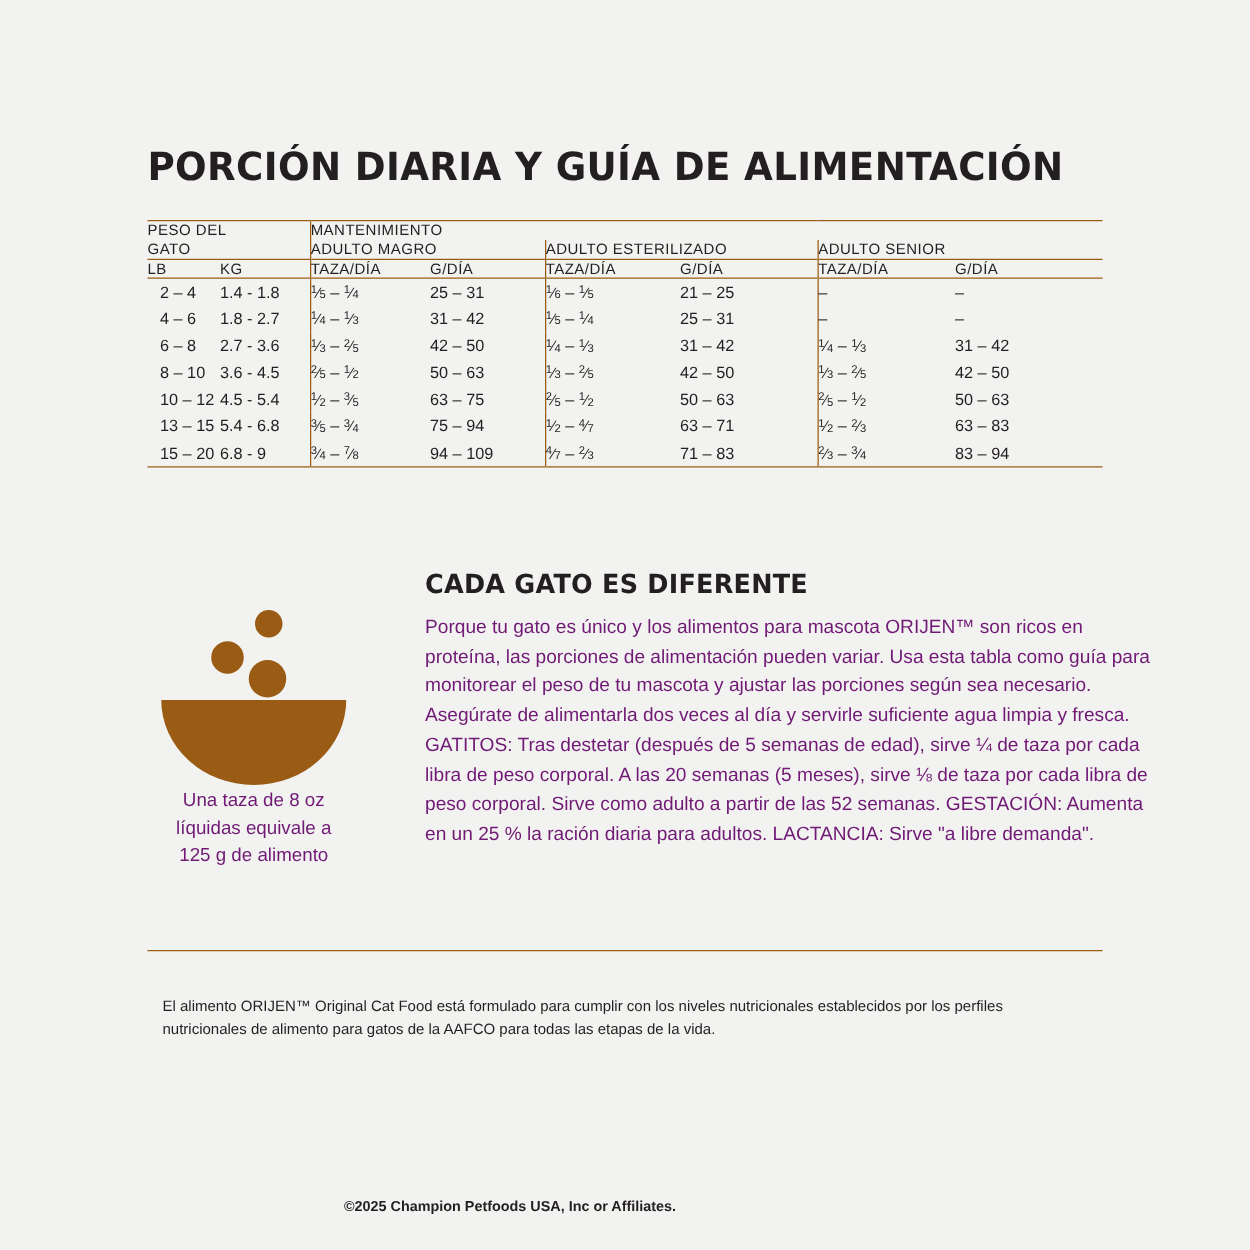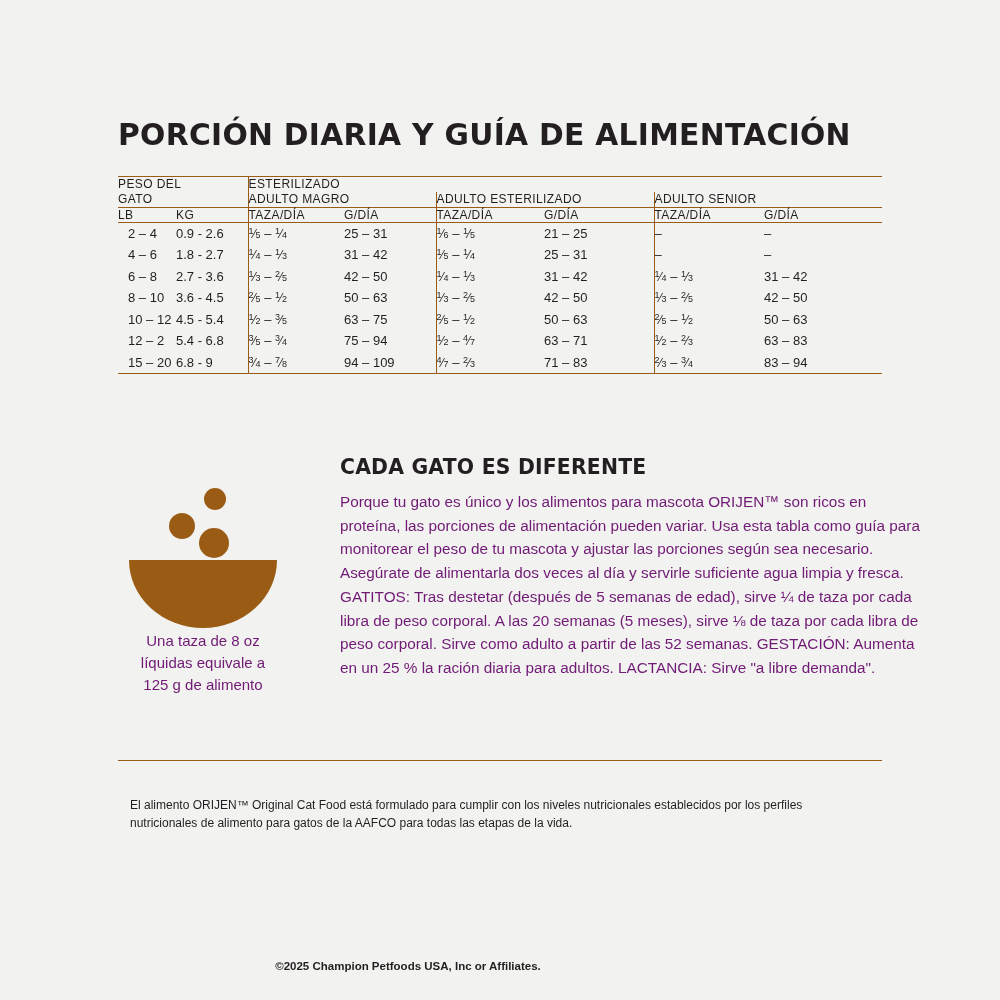--- a/index.html
+++ b/index.html
@@ -211,41 +211,41 @@
         <col style="width:110px">
         <col style="width:110px">
         <col style="width:118px">
       </colgroup>
       <tbody>
         <tr>
           <td class="rule-top hdr-main" rowspan="2" colspan="2">
             <span>PESO DEL</span><br>
             <span>GATO</span>
           </td>
-          <td class="rule-top hdr-center vline" colspan="6">ESTERILIZADO</td>
+          <td class="rule-top hdr-center vline" colspan="6">MANTENIMIENTO</td>
         </tr>
         <tr>
           <td class="hdr-sub vline" colspan="2">ADULTO MAGRO</td>
           <td class="hdr-sub vline" colspan="2">ADULTO ESTERILIZADO</td>
           <td class="hdr-sub vline" colspan="2">ADULTO SENIOR</td>
         </tr>
         <tr>
           <td class="rule-top hdr-col">LB</td>
           <td class="rule-top hdr-col">KG</td>
           <td class="rule-top hdr-col vline">TAZA/DÍA</td>
           <td class="rule-top hdr-col">G/DÍA</td>
           <td class="rule-top hdr-col vline">TAZA/DÍA</td>
           <td class="rule-top hdr-col">G/DÍA</td>
           <td class="rule-top hdr-col vline">TAZA/DÍA</td>
           <td class="rule-top hdr-col">G/DÍA</td>
         </tr>
 
         <tr class="pad-top-row rule-top">
           <td class="cell first">2 – 4</td>
-          <td class="cell">0.9 - 2.6</td>
+          <td class="cell">1.4 - 1.8</td>
           <td class="cell vline"><span class="frac"><sup>1</sup><span class="sl">⁄</span><sub>5</sub> – <sup>1</sup><span class="sl">⁄</span><sub>4</sub></span></td>
           <td class="cell">25 – 31</td>
           <td class="cell vline"><span class="frac"><sup>1</sup><span class="sl">⁄</span><sub>6</sub> – <sup>1</sup><span class="sl">⁄</span><sub>5</sub></span></td>
           <td class="cell">21 – 25</td>
           <td class="cell vline">–</td>
           <td class="cell">–</td>
         </tr>
 
         <tr>
           <td class="cell first">4 – 6</td>
@@ -285,21 +285,21 @@
           <td class="cell">4.5 - 5.4</td>
           <td class="cell vline"><span class="frac"><sup>1</sup><span class="sl">⁄</span><sub>2</sub> – <sup>3</sup><span class="sl">⁄</span><sub>5</sub></span></td>
           <td class="cell">63 – 75</td>
           <td class="cell vline"><span class="frac"><sup>2</sup><span class="sl">⁄</span><sub>5</sub> – <sup>1</sup><span class="sl">⁄</span><sub>2</sub></span></td>
           <td class="cell">50 – 63</td>
           <td class="cell vline"><span class="frac"><sup>2</sup><span class="sl">⁄</span><sub>5</sub> – <sup>1</sup><span class="sl">⁄</span><sub>2</sub></span></td>
           <td class="cell">50 – 63</td>
         </tr>
 
         <tr>
-          <td class="cell first">12 – 2</td>
+          <td class="cell first">13 – 15</td>
           <td class="cell">5.4 - 6.8</td>
           <td class="cell vline"><span class="frac"><sup>3</sup><span class="sl">⁄</span><sub>5</sub> – <sup>3</sup><span class="sl">⁄</span><sub>4</sub></span></td>
           <td class="cell">75 – 94</td>
           <td class="cell vline"><span class="frac"><sup>1</sup><span class="sl">⁄</span><sub>2</sub> – <sup>4</sup><span class="sl">⁄</span><sub>7</sub></span></td>
           <td class="cell">63 – 71</td>
           <td class="cell vline"><span class="frac"><sup>1</sup><span class="sl">⁄</span><sub>2</sub> – <sup>2</sup><span class="sl">⁄</span><sub>3</sub></span></td>
           <td class="cell">63 – 83</td>
         </tr>
 
         <tr class="pad-bot-row">

